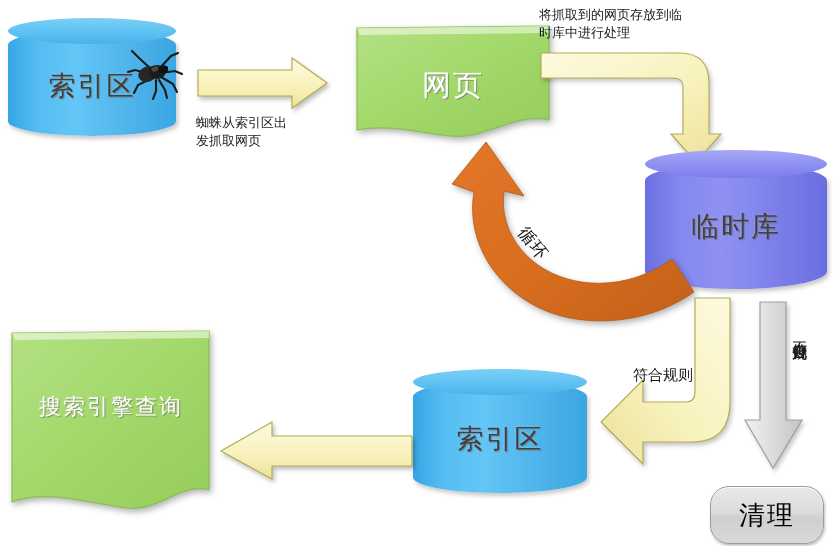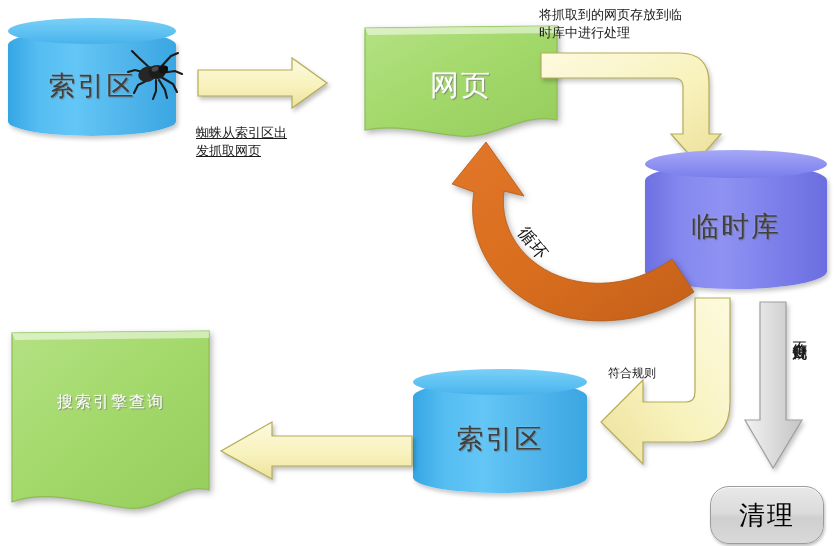--- a/index.html
+++ b/index.html
@@ -144,24 +144,24 @@
         <linearGradient id="ygrad1" x1="0" y1="0" x2="0" y2="1">
           <stop offset="0%" stop-color="#fdfadf"></stop>
           <stop offset="55%" stop-color="#f8f2bd"></stop>
           <stop offset="100%" stop-color="#ede29c"></stop>
         </linearGradient>
       </defs>
       <path d="M2 14 L96 14 L96 2 L131 27 L96 52 L96 40 L2 40 Z" fill="url(#ygrad1)" stroke="#b5ad56" stroke-width="1.2" style="filter: drop-shadow(2px 3px 2px rgba(0,0,0,0.25));"></path>
     </svg>
   </div>
 
-  <div class="note" style="left:196px; top:124px; width:160px;text-decoration:underline;">蜘蛛从索引区出
+  <div class="note" style="left:196px; top:114px; width:160px;">蜘蛛从索引区出
 发抓取网页</div>
 
-  <div class="doc" style="left:363px; top:24px; width:196px; height:118px;">
+  <div class="doc" style="left:355px; top:24px; width:196px; height:118px;">
     <svg width="196" height="118" viewBox="0 0 196 118">
       <defs>
         <linearGradient id="ggrad1" x1="0" y1="0" x2="1" y2="1">
           <stop offset="0%" stop-color="#b4e184"></stop>
           <stop offset="45%" stop-color="#a4d96c"></stop>
           <stop offset="100%" stop-color="#95cd5c"></stop>
         </linearGradient>
       </defs>
       <path d="M2 4 L194 2 L194 96 C 160 88, 130 116, 96 112 C 60 108, 32 100, 2 106 Z" fill="url(#ggrad1)" stroke="#8cbf52" stroke-width="1.2" style="filter: drop-shadow(2px 3px 3px rgba(0,0,0,0.3));"></path>
       <path d="M2 4 L194 2 L194 9 L5 11 Z" fill="rgba(255,255,255,0.5)"></path>
@@ -224,21 +224,21 @@
           <stop offset="0%" stop-color="#fdfadf"></stop>
           <stop offset="55%" stop-color="#f8f2bd"></stop>
           <stop offset="100%" stop-color="#ece09a"></stop>
         </linearGradient>
       </defs>
       <path d="M97 2 L132 2 L132 106 C 132 132, 120 146, 94 146 L 45 146 L 45 168 L 3 126 L 45 84
                L 45 106 L 88 106 C 94 106, 97 102, 97 96 Z" fill="url(#ygrad3)" stroke="#b5ad56" stroke-width="1.2" style="filter: drop-shadow(2px 3px 2px rgba(0,0,0,0.22));"></path>
     </svg>
   </div>
 
-  <div class="note" style="left:608px; top:365px; width:110px; font-size:12px;">符合规则</div>
+  <div class="note" style="left:608px; top:365px; width:110px; font-size:15px;text-align:center;">符合规则</div>
 
   <div class="arrow" style="left:743px; top:300px; width:62px; height:172px;">
     <svg width="62" height="172" viewBox="0 0 62 172">
       <defs>
         <linearGradient id="graygrad1" x1="0" y1="0" x2="1" y2="0">
           <stop offset="0%" stop-color="#f2f2f2"></stop>
           <stop offset="35%" stop-color="#e2e2e2"></stop>
           <stop offset="100%" stop-color="#c4c4c4"></stop>
         </linearGradient>
       </defs>
@@ -277,16 +277,16 @@
       <defs>
         <linearGradient id="ggrad2" x1="0" y1="0" x2="1" y2="1">
           <stop offset="0%" stop-color="#b4e184"></stop>
           <stop offset="45%" stop-color="#a4d96c"></stop>
           <stop offset="100%" stop-color="#95cd5c"></stop>
         </linearGradient>
       </defs>
       <path d="M2 3 L199 1 L199 160 C 170 152, 150 182, 116 178 C 78 173, 36 159, 2 172 Z" fill="url(#ggrad2)" stroke="#8cbf52" stroke-width="1.2" style="filter: drop-shadow(2px 3px 3px rgba(0,0,0,0.3));"></path>
       <path d="M2 3 L199 1 L199 8 L5 10 Z" fill="rgba(255,255,255,0.5)"></path>
     </svg>
-    <div class="label" style="top:62px; font-size:16px;">搜索引擎查询</div>
+    <div class="label" style="top:62px; font-size:22px;">搜索引擎查询</div>
   </div>
 
 </div>
 
 </body></html>

